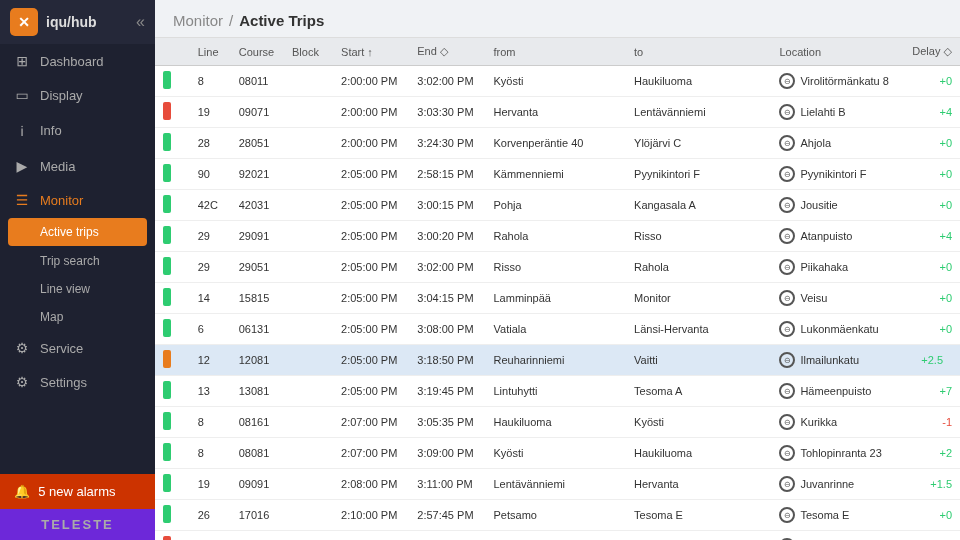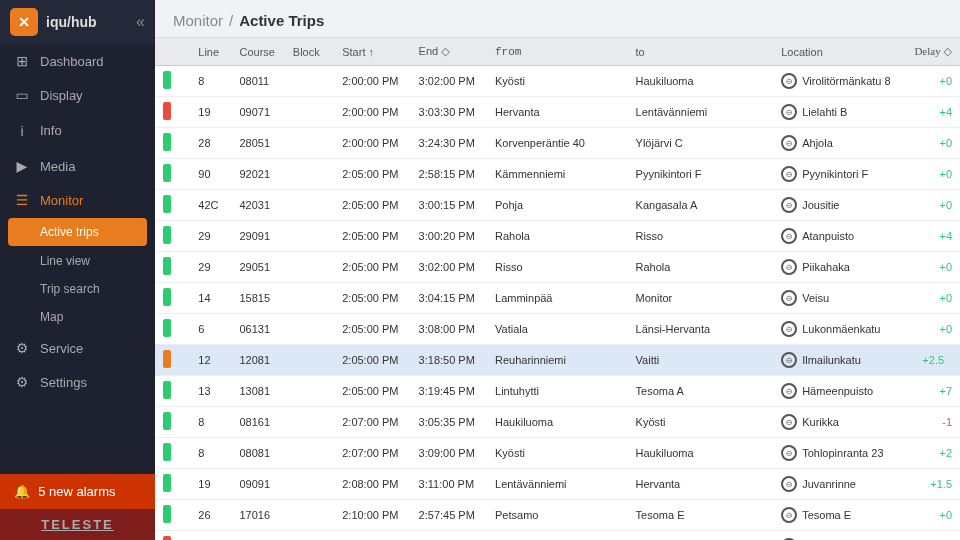--- a/index.html
+++ b/index.html
@@ -95,27 +95,26 @@
       padding: 10px 14px;
       display: flex;
       align-items: center;
       gap: 8px;
       font-size: 13px;
       cursor: pointer;
     }
 
     #teleste-logo {
       padding: 8px 14px;
-      background: #7f1d1d;
+      background: #6d28d9;
       color: #aaa;
       font-size: 13px;
       font-weight: bold;
       letter-spacing: 2px;
       text-align: center;
-      text-decoration: underline;
     }
 
     
     #main {
       flex: 1;
       background: #f0f2f5;
       display: flex;
       flex-direction: column;
       overflow: hidden;
     }
@@ -214,24 +213,24 @@
       justify-content: center;
       font-size: 8px;
       color: #555;
     }
 
     .col-line { width: 45px; }
     .col-course { width: 55px; }
     .col-block { width: 55px; }
     .col-start { width: 80px; }
     .col-end { width: 80px; }
-    .col-from { width: 120px; font-family: Liberation Mono, monospace; }
+    .col-from { width: 120px; }
     .col-to { width: 150px; }
     .col-location { width: 140px; }
-    .col-delay { width: 50px; text-align: left; font-family: Liberation Serif, serif; }
+    .col-delay { width: 50px; text-align: left; }
   </style>
 </head>
 <body>
 
 <div id="sidebar">
   <div id="logo-bar">
     <div id="logo-icon">
       <span>✕</span>
     </div>
     <span id="logo-text">iqu/hub</span>
@@ -256,24 +255,24 @@
   </div>
   <div class="nav-item active-section">
     <span class="nav-icon">☰</span>
     <span>Monitor</span>
   </div>
 
   <div class="nav-sub-item active">
     <span>Active trips</span>
   </div>
   <div class="nav-sub-item">
+    <span>Trip search</span>
+  </div>
+  <div class="nav-sub-item">
     <span>Line view</span>
-  </div>
-  <div class="nav-sub-item">
-    <span>Trip search</span>
   </div>
   <div class="nav-sub-item">
     <span>Map</span>
   </div>
 
   <div class="nav-item">
     <span class="nav-icon">⚙</span>
     <span>Service</span>
   </div>
   <div class="nav-item">

